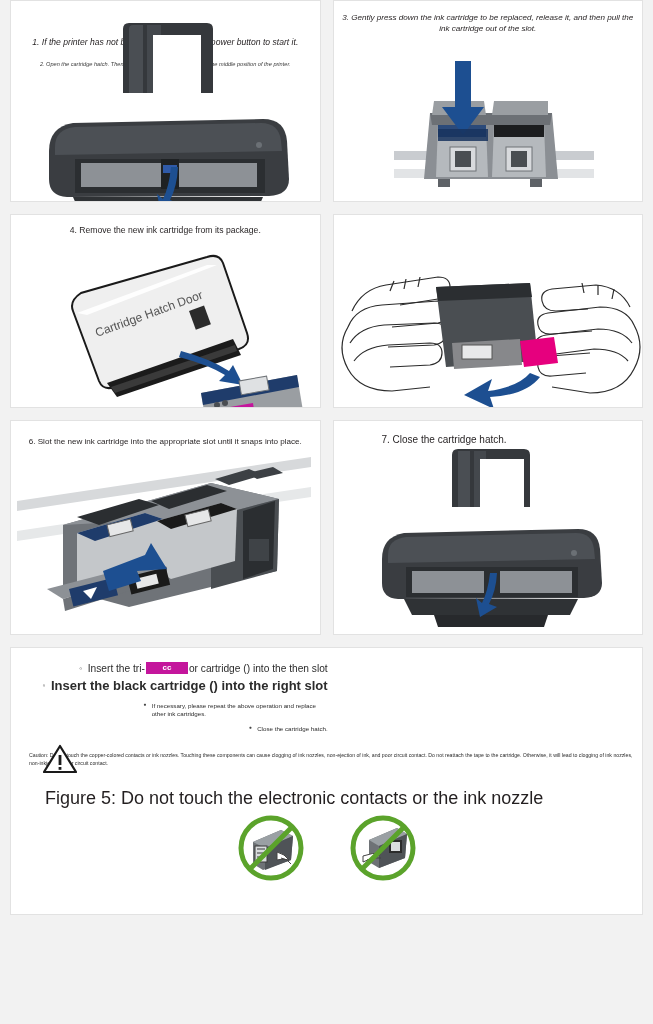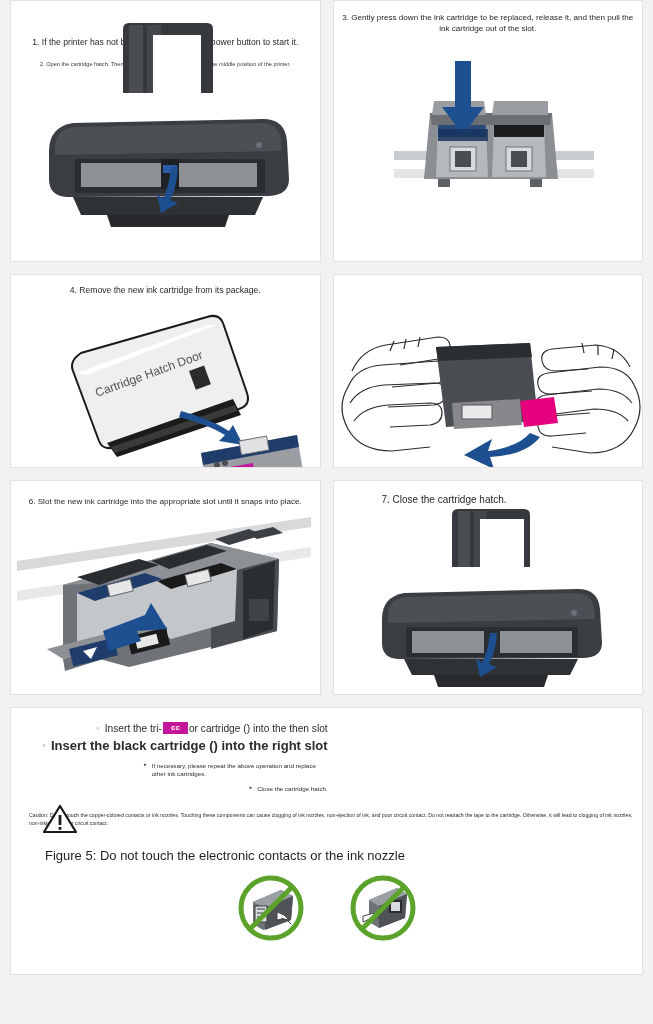--- a/index.html
+++ b/index.html
@@ -16,21 +16,21 @@
   
   .row{display:flex;gap:12px;padding:0 10px;margin-bottom:12px;}
   .panel{
     background:#ffffff;
     border:1px solid #e2e2e2;
     position:relative;
     overflow:hidden;
     box-sizing:border-box;
   }
   .panel.half{width:311px;}
-  .r1 .panel{height:262px;}
+  .r1 .panel{height:202px;font-style:italic;}
   .r2 .panel{height:194px;}
   .r3 .panel{height:215px;padding-left:40px;}
 
   .cap{
     font-size:8.1px;line-height:1.35;
     text-align:center;
     padding:0 8px;
     color:#231f20;
     position:absolute;left:0;right:0;
   }
@@ -50,41 +50,41 @@
   .bl{display:flex;align-items:flex-start;margin-bottom:3px;justify-content:flex-end;}
   .mk{width:14px;flex:none;text-align:center;font-size:8px;line-height:14px;color:#444;}
   .mk.hollow::before{content:"\25E6";}
   .mk.solid::before{content:"\25CF";font-size:5px;}
   .bl .tx{font-size:10.2px;line-height:14px;color:#2b2b2b;}
   .bl.b2 .tx{font-weight:bold;font-size:13px;}
   .bl.small .tx{font-size:6.2px;line-height:8.4px;color:#2b2b2b;padding-top:3px;}
   .bl.small .mk{line-height:10px;font-size:6px;}
 
   .swatch{
-    display:inline-block;width:25px;height:12px;
+    display:inline-block;width:42px;height:12px;
     background:#c4169c;vertical-align:-2px;margin:0 1px;
     position:relative;
   }
   .swatch .g{
     position:absolute;inset:0;color:#fff;font-size:8px;
     display:flex;align-items:center;justify-content:center;
     font-weight:bold;
   }
 
   .caution{
     position:absolute;left:18px;right:8px;top:104px;
     font-size:5.2px;line-height:7.6px;color:#2b2b2b;
   }
   .warn-tri{
     position:absolute;left:32px;top:96px;width:34px;height:30px;
   }
 
   .figcap{
     position:absolute;left:34px;top:140px;
-    font-size:13px;color:#231f20;
+    font-size:18px;color:#231f20;
   }
   .prohib-wrap{
     position:absolute;left:0;right:0;top:166px;
     display:flex;justify-content:center;gap:44px;
   }
   .prohib{width:68px;height:68px;}
 </style>
 </head>
 <body>
 

